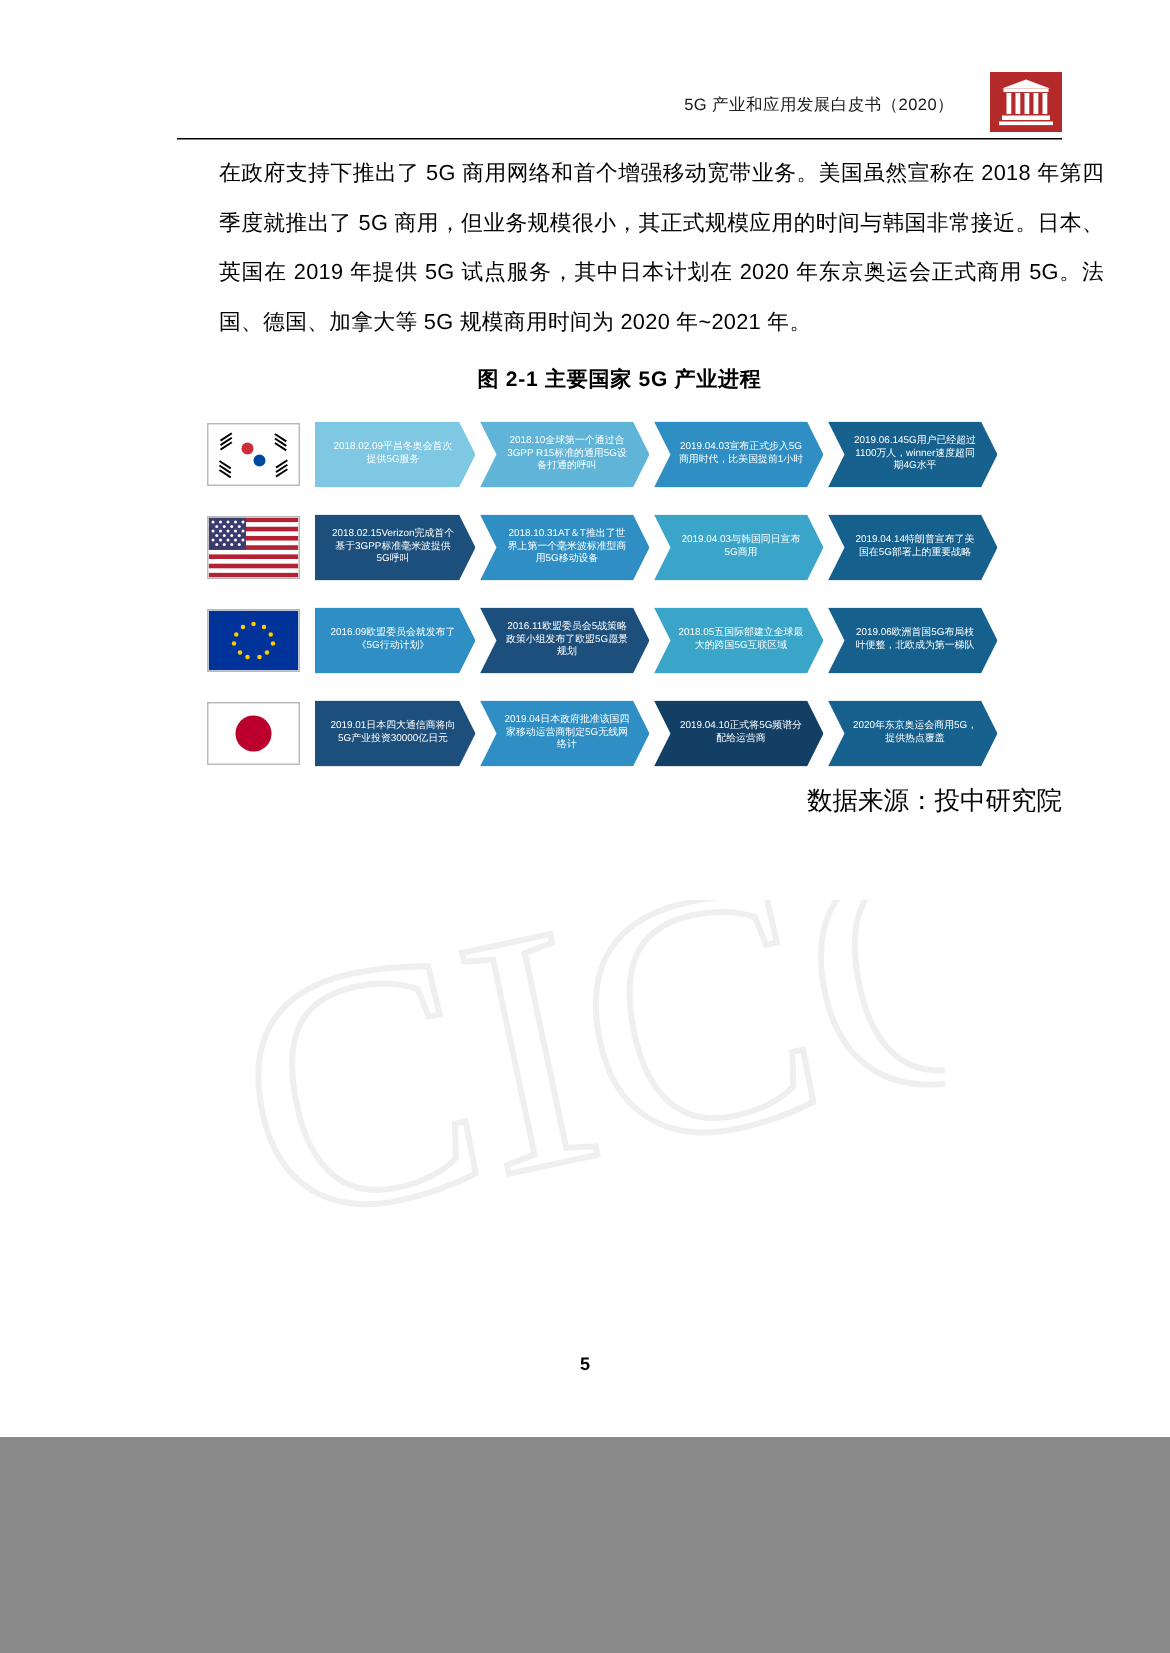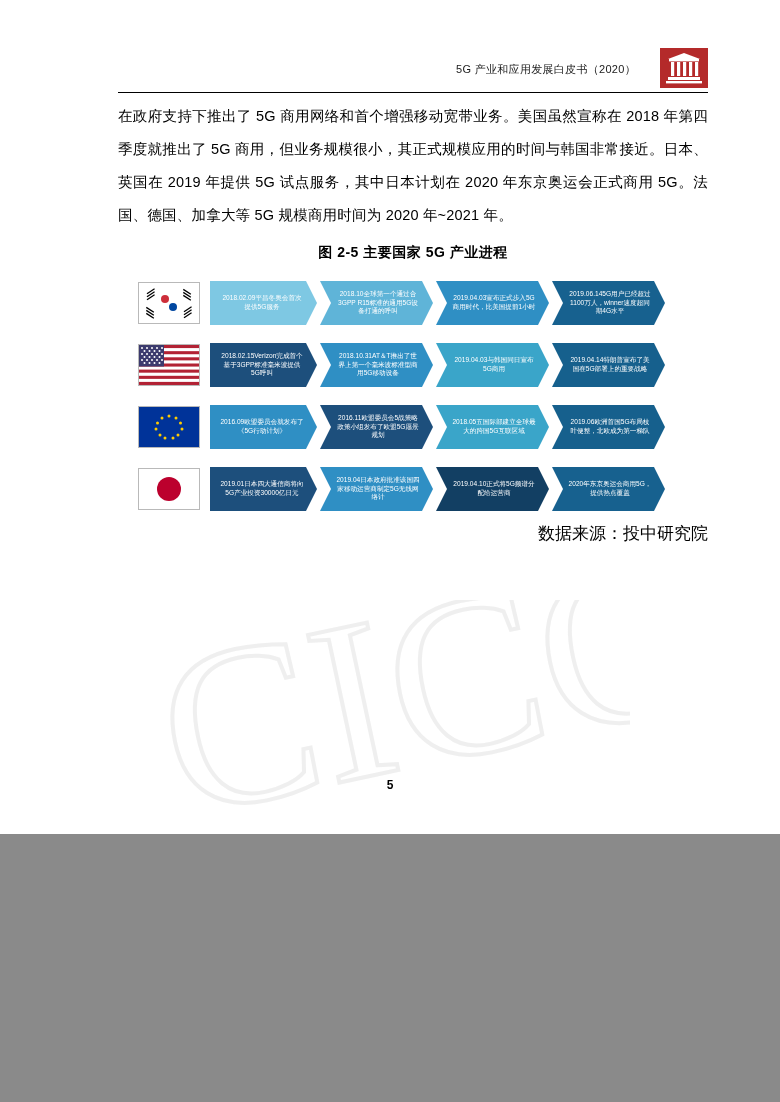--- a/index.html
+++ b/index.html
@@ -3,21 +3,21 @@
 <meta charset="utf-8">
 <style>
   html, body {
     margin: 0;
     padding: 0;
     background: #8a8a8a;
   }
   .page {
     position: relative;
     width: 780px;
-    height: 834px;
+    height: 958px;
     background: #ffffff;
     margin: 0 auto;
     overflow: hidden;
     font-family: "Liberation Sans", sans-serif;
     color: #000;
   }
 
   
   .header {
     position: absolute;
@@ -58,21 +58,21 @@
   .body-text {
     position: absolute;
     left: 118px;
     width: 590px;
     font-size: 14.5px;
     line-height: 33px;
     text-align: justify;
     color: #000;
     letter-spacing: 0.2px;
   }
-  .para-1 { top: 100px; }
+  .para-1 { top: 100px; margin-left: 28px; }
   .para-2 { top: 548px; }
   .indent { text-indent: 2em; }
 
   
   .fig-title {
     position: absolute;
     top: 244px;
     left: 118px;
     width: 590px;
     text-align: center;
@@ -188,21 +188,21 @@
           <rect x="8" y="29" width="32" height="3"></rect>
           <rect x="6" y="33" width="36" height="2.4"></rect>
         </g>
       </svg>
     </div>
   </div>
   <div class="header-rule"></div>
 
   <div class="body-text para-1">在政府支持下推出了 5G 商用网络和首个增强移动宽带业务。美国虽然宣称在 2018 年第四季度就推出了 5G 商用，但业务规模很小，其正式规模应用的时间与韩国非常接近。日本、英国在 2019 年提供 5G 试点服务，其中日本计划在 2020 年东京奥运会正式商用 5G。法国、德国、加拿大等 5G 规模商用时间为 2020 年~2021 年。</div>
 
-  <div class="fig-title">图 2-5 主要国家 5G 产业进程</div>
+  <div class="fig-title">图 2-1 主要国家 5G 产业进程</div>
 
   <div class="figure">
 
     <div class="fig-row">
       <div class="flag">
         <svg width="60" height="40" viewBox="0 0 60 40">
           <rect width="60" height="40" fill="#fff"></rect>
           <g>
             <path d="M30 12 a8 8 0 0 1 0 16 a8 8 0 0 0 0 -16" fill="#cd2e3a"></path>
             <path d="M30 12 a8 8 0 0 0 0 16 a8 8 0 0 1 0 -16" fill="#0047a0"></path>

